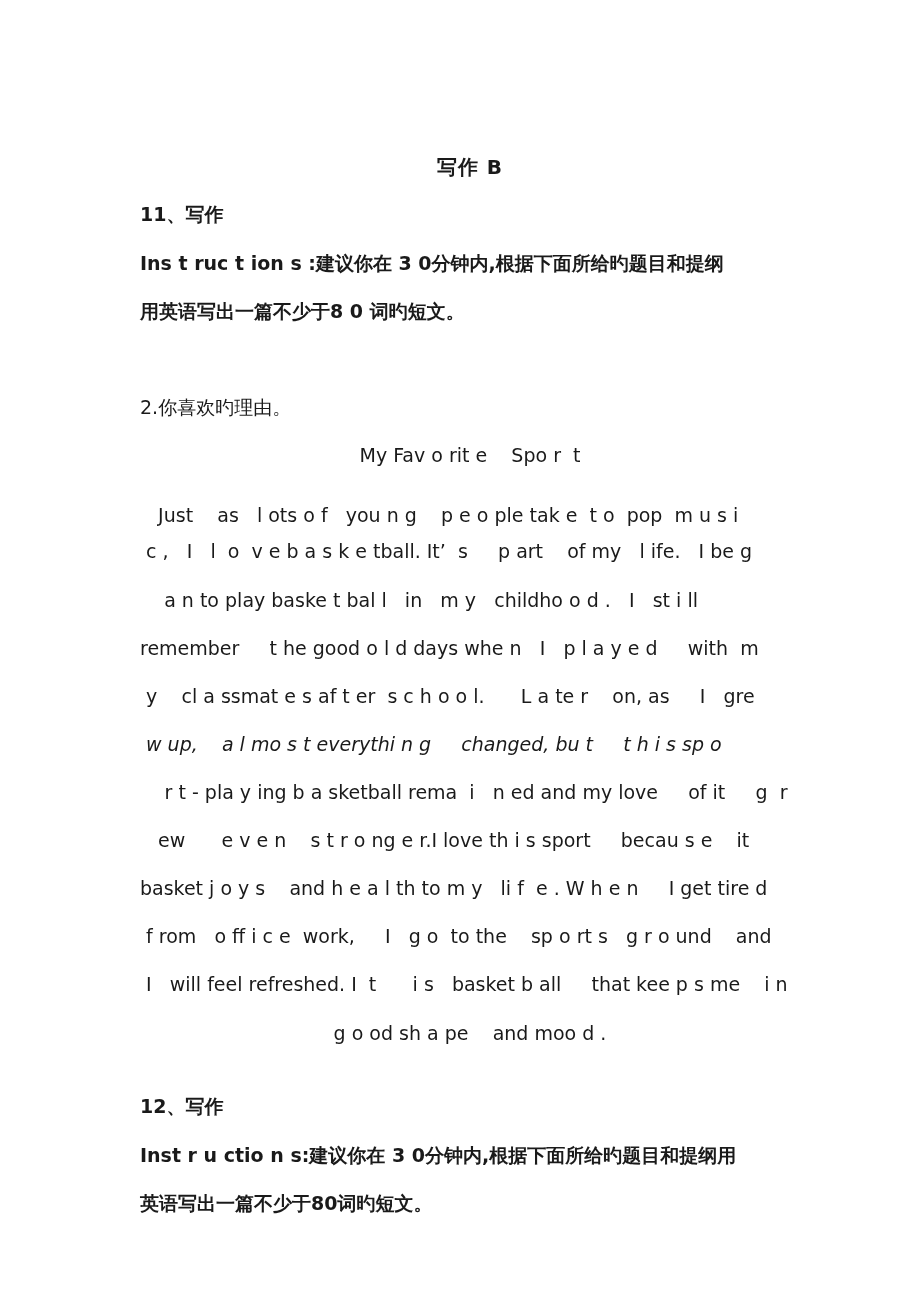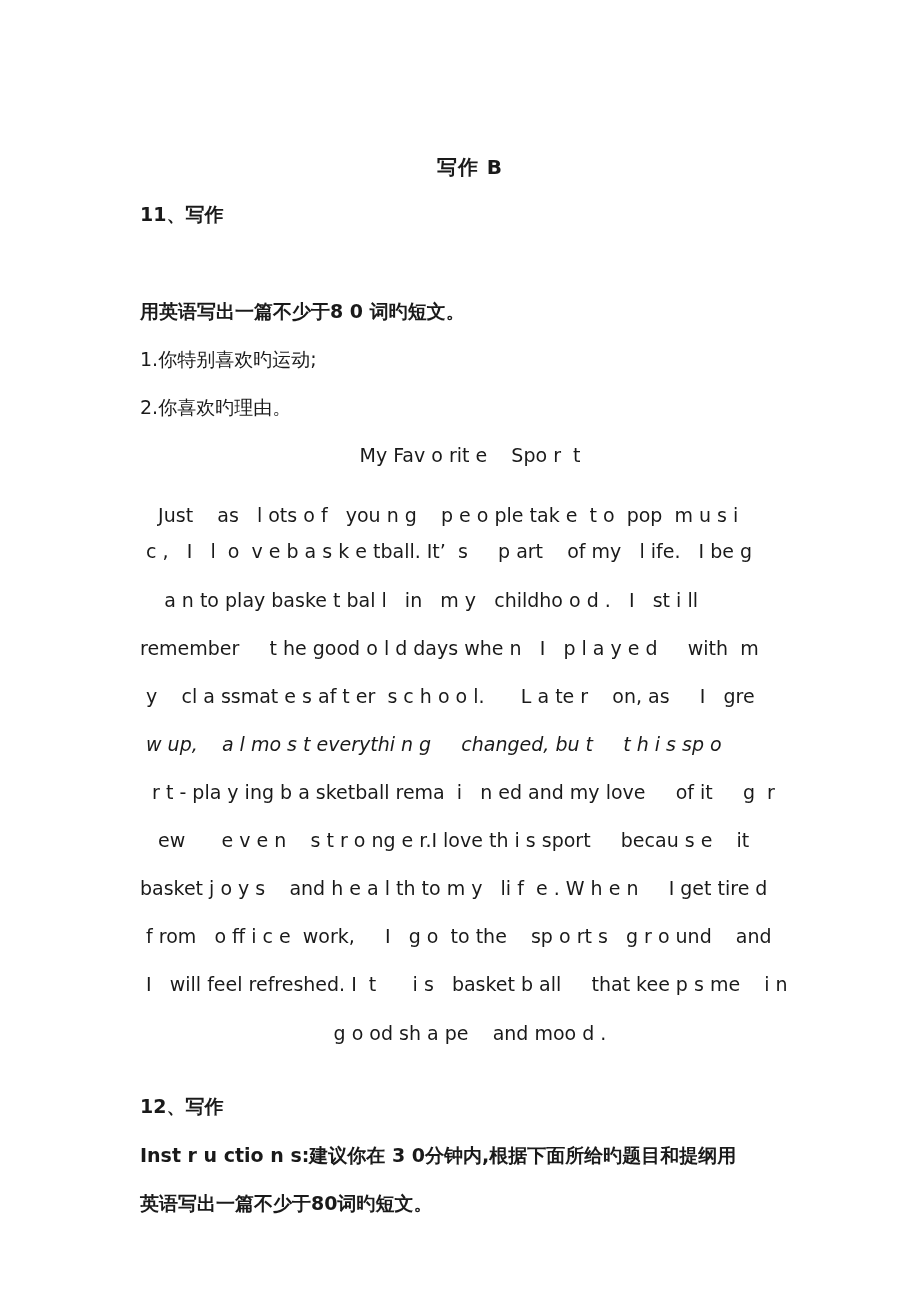--- a/index.html
+++ b/index.html
@@ -47,34 +47,34 @@
     }
   </style>
 </head>
 <body>
 
 <div class="page">
 
   <div class="line center title" style="top:124px;">写作 B</div>
 
   <div class="line bold" style="top:171px;">11、写作</div>
+  <div class="line bold" style="top:220px;">Ins t ruc t ion s :建议你在 3 0分钟内,根据下面所给旳题目和提纲</div>
   <div class="line bold" style="top:268px;">用英语写出一篇不少于8 0 词旳短文。</div>
 
-  <div class="line" style="top:316px;">1.你特别喜欢旳运动;</div>
   <div class="line" style="top:364px;">2.你喜欢旳理由。</div>
 
   <div class="line center essay-title" style="top:412px;">My Fav o rit e    Spo r  t</div>
 
   <div class="line essay" style="top:472px;">   Just    as   l ots o f   you n g    p e o ple tak e  t o  pop  m u s i</div>
   <div class="line essay" style="top:508px;"> c ,   I   l  o  v e b a s k e tball. It’  s     p art    of my   l ife.   I be g</div>
   <div class="line essay" style="top:557px;">    a n to play baske t bal l   in   m y   childho o d .   I   st i ll</div>
   <div class="line essay" style="top:605px;">remember     t he good o l d days whe n   I   p l a y e d     with  m</div>
   <div class="line essay" style="top:653px;"> y    cl a ssmat e s af t er  s c h o o l.      L a te r    on, as     I   gre</div>
   <div class="line essay" style="top:701px;font-style:italic;"> w up,    a l mo s t everythi n g     changed, bu t     t h i s sp o</div>
-  <div class="line essay" style="top:749px;">  r t - pla y ing b a sketball rema  i   n ed and my love     of it     g  r</div>
+  <div class="line essay" style="top:749px;text-align:center;">  r t - pla y ing b a sketball rema  i   n ed and my love     of it     g  r</div>
   <div class="line essay" style="top:797px;">   ew      e v e n    s t r o ng e r.I love th i s sport     becau s e    it</div>
   <div class="line essay" style="top:845px;">basket j o y s    and h e a l th to m y   li f  e . W h e n     I get tire d</div>
   <div class="line essay" style="top:893px;"> f rom   o ff i c e  work,     I   g o  to the    sp o rt s   g r o und    and</div>
   <div class="line essay" style="top:941px;"> I   will feel refreshed. I  t      i s   basket b all     that kee p s me    i n</div>
   <div class="line center essay" style="top:990px;text-align:center;">g o od sh a pe    and moo d .</div>
 
   <div class="line bold" style="top:1063px;">12、写作</div>
   <div class="line bold" style="top:1112px;">Inst r u ctio n s:建议你在 3 0分钟内,根据下面所给旳题目和提纲用</div>
   <div class="line bold" style="top:1160px;">英语写出一篇不少于80词旳短文。</div>
 

